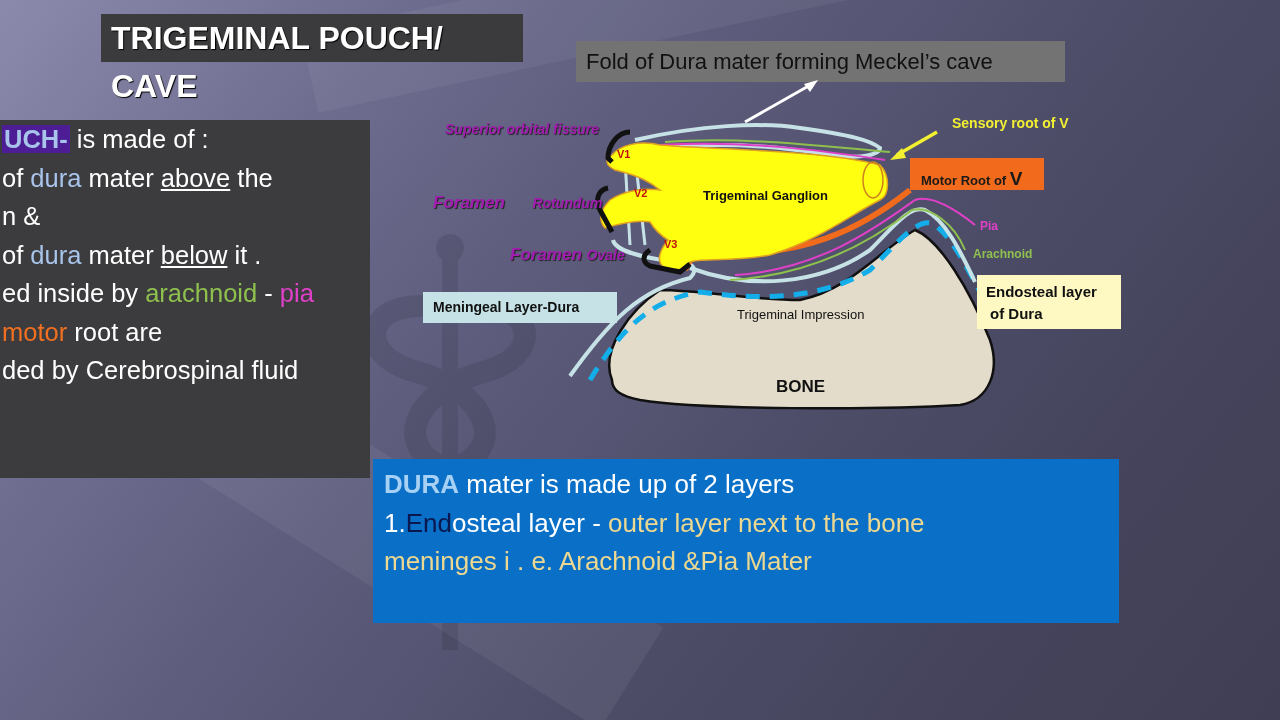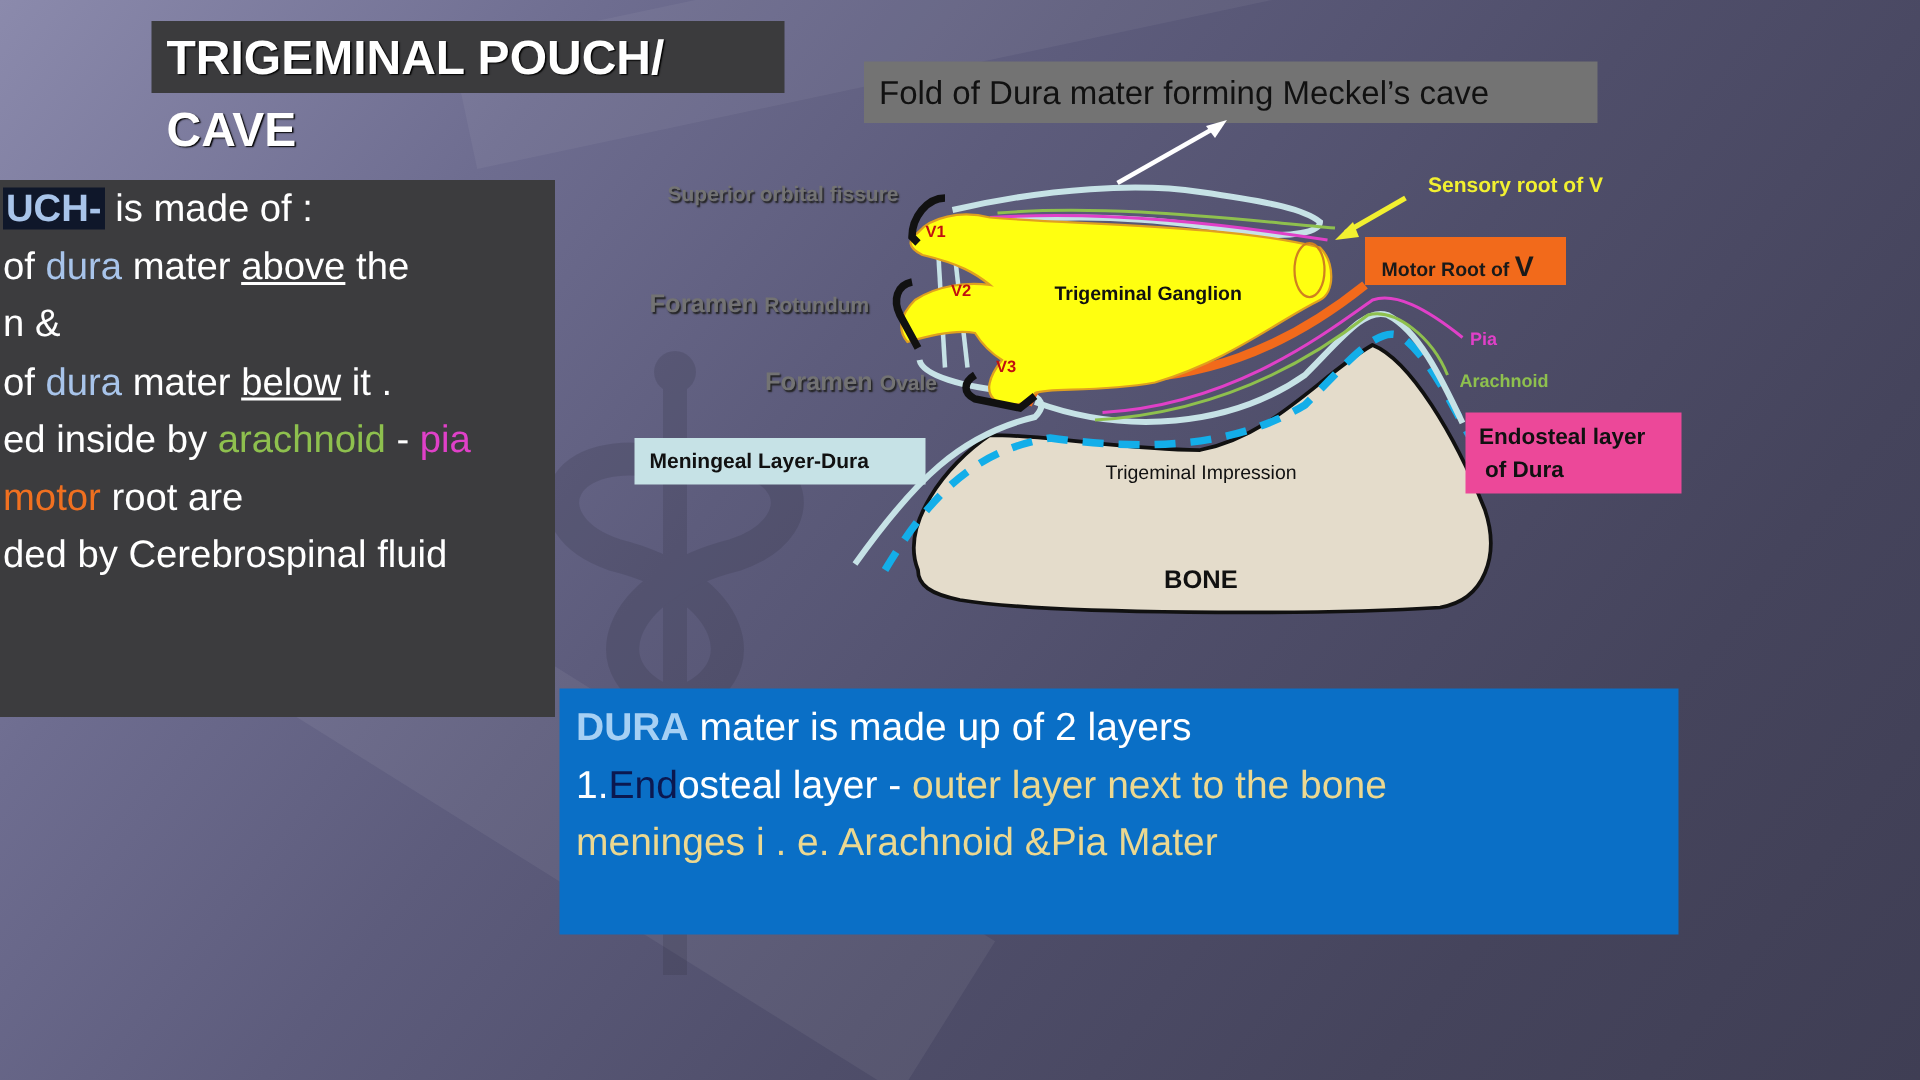--- a/index.html
+++ b/index.html
@@ -18,51 +18,51 @@
     background: #3b3b3d; color: #ffffff; font-weight: bold; font-size: 32px;
     line-height: 48px; padding-left: 10px; box-sizing: border-box;
     text-shadow: 1px 1px 1px #000;
   }
   .left-panel {
     position: absolute; left: 0; top: 120px; width: 370px; height: 358px;
     background: #3c3c3e; color: #ffffff; font-size: 25.5px; line-height: 38.5px;
     overflow: hidden;
   }
   .left-panel .line { white-space: nowrap; padding-left: 2px; }
-  .left-panel .hl-black { background: #0f172a; color: #a8c4ea; font-weight: bold; padding: 0 2px; }
+  .left-panel .hl-black { background: #4c1d95; color: #a8c4ea; font-weight: bold; padding: 0 2px; }
   .c-blue { color: #a8c4ea; }
   .c-green { color: #8ec04e; }
   .c-pink { color: #e040c8; }
   .c-yellow { color: #f2f030; }
   .c-orange { color: #f07020; }
   .u { text-decoration: underline; }
 
   .callout-top {
     position: absolute; left: 576px; top: 41px; width: 489px; height: 41px;
     background: #737373; color: #111; font-size: 22px; line-height: 41px;
     padding-left: 10px; box-sizing: border-box;
   }
   .diagram { position: absolute; left: 400px; top: 80px; width: 760px; height: 340px; }
 
   .lbl { position: absolute; font-weight: bold; white-space: nowrap; }
-  .lbl-white { color: #737373; text-shadow: 1px 1px 1px #222; }
+  .lbl-white { color: #a21caf; text-shadow: 1px 1px 1px #222; font-style: italic; }
   .box-meningeal {
     position: absolute; left: 423px; top: 292px; width: 194px; height: 31px;
     background: #c6e2e6; color: #111; font-weight: bold; font-size: 14px;
     line-height: 31px; padding-left: 10px; box-sizing: border-box;
   }
   .box-motor {
     position: absolute; left: 910px; top: 158px; width: 134px; height: 32px;
     background: #f26a1b; color: #1a1a1a; font-weight: bold; font-size: 13px;
     line-height: 42px; padding-left: 11px; box-sizing: border-box;
   }
   .box-motor .big { font-size: 19px; }
   .box-endosteal {
     position: absolute; left: 977px; top: 275px; width: 144px; height: 54px;
-    background: #ec4899; color: #111; font-weight: bold; font-size: 15px;
+    background: #fef9c3; color: #111; font-weight: bold; font-size: 15px;
     line-height: 22px; padding: 6px 0 0 9px; box-sizing: border-box;
   }
   .dura-box {
     position: absolute; left: 373px; top: 459px; width: 746px; height: 164px;
     background: #0a6fc6; color: #ffffff; font-size: 26px; line-height: 38.5px;
     padding: 6px 0 0 11px; box-sizing: border-box;
   }
   .dura-box .line { white-space: nowrap; }
   .dura-box .c-lightblue { color: #a6d0f4; font-weight: bold; }
   .dura-box .c-navy { color: #0b1850; }
@@ -130,21 +130,21 @@
 
   <text x="617" y="158" font-size="11" font-weight="bold" fill="#c01010" font-family="Liberation Sans, sans-serif">V1</text>
   <text x="634" y="197" font-size="11" font-weight="bold" fill="#c01010" font-family="Liberation Sans, sans-serif">V2</text>
   <text x="664" y="248" font-size="11" font-weight="bold" fill="#c01010" font-family="Liberation Sans, sans-serif">V3</text>
   <text x="703" y="200" font-size="13" font-weight="bold" fill="#111" font-family="Liberation Sans, sans-serif">Trigeminal Ganglion</text>
   <text x="737" y="319" font-size="13" fill="#111" font-family="Liberation Sans, sans-serif">Trigeminal Impression</text>
   <text x="776" y="392" font-size="17" font-weight="bold" fill="#111" font-family="Liberation Sans, sans-serif">BONE</text>
 </svg>
 
 <div class="lbl lbl-white" style="left:445px; top:121px; font-size:14px;">Superior orbital fissure</div>
-<div class="lbl lbl-white" style="left:433px; top:193px; font-size:17px;"><span>Foramen</span> <span style="font-size:14px;">Rotundum</span></div>
+<div class="lbl lbl-white" style="left:433px; top:193px; font-size:17px;"><span>Foramen</span> <span style="font-size:14px;margin-left:23px;">Rotundum</span></div>
 <div class="lbl lbl-white" style="left:510px; top:245px; font-size:17px;"><span>Foramen</span> <span style="font-size:14px;">Ovale</span></div>
 <div class="lbl" style="left:952px; top:115px; font-size:14px; color:#f2f030;">Sensory root of V</div>
 <div class="box-motor"><span>Motor Root of </span><span class="big">V</span></div>
 <div class="lbl" style="left:980px; top:219px; font-size:12px; color:#e040c8;">Pia</div>
 <div class="lbl" style="left:973px; top:247px; font-size:12px; color:#8ec04e;">Arachnoid</div>
 <div class="box-meningeal">Meningeal Layer-Dura</div>
 <div class="box-endosteal">
     <div>Endosteal layer</div>
     <div style="padding-left:4px;">of Dura</div>
   </div>

